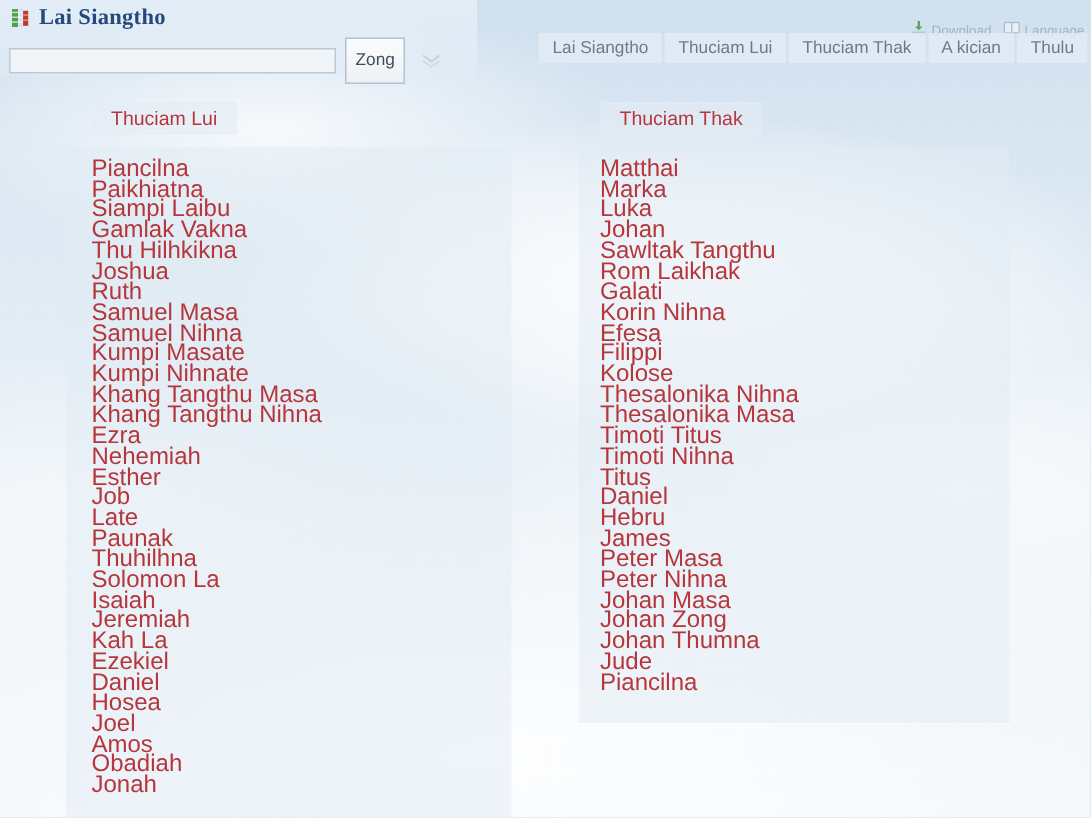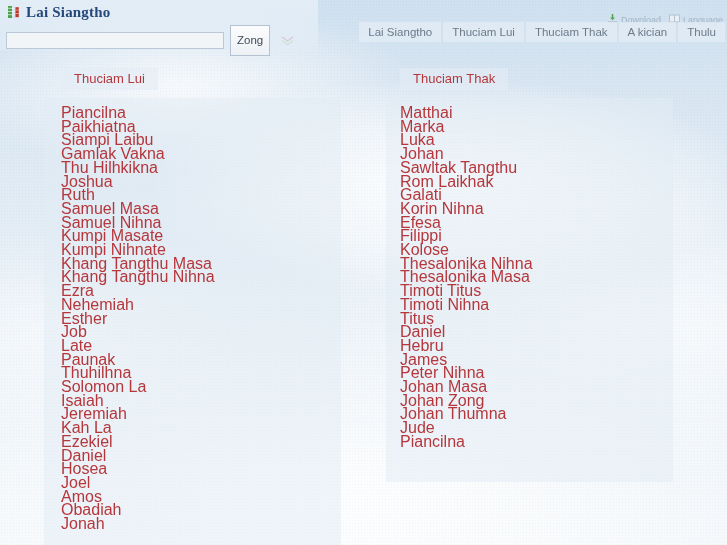--- a/index.html
+++ b/index.html
@@ -306,20 +306,21 @@
       <div class="book-item">Filippi</div>
       <div class="book-item">Kolose</div>
       <div class="book-item">Thesalonika Nihna</div>
       <div class="book-item">Thesalonika Masa</div>
       <div class="book-item">Timoti Titus</div>
       <div class="book-item">Timoti Nihna</div>
       <div class="book-item">Titus</div>
       <div class="book-item">Daniel</div>
       <div class="book-item">Hebru</div>
       <div class="book-item">James</div>
+      <div class="book-item">Peter Masa</div>
       <div class="book-item">Peter Nihna</div>
       <div class="book-item">Johan Masa</div>
       <div class="book-item">Johan Zong</div>
       <div class="book-item">Johan Thumna</div>
       <div class="book-item">Jude</div>
       <div class="book-item">Piancilna</div>
     </div>
 </section>
 
 </body></html>

